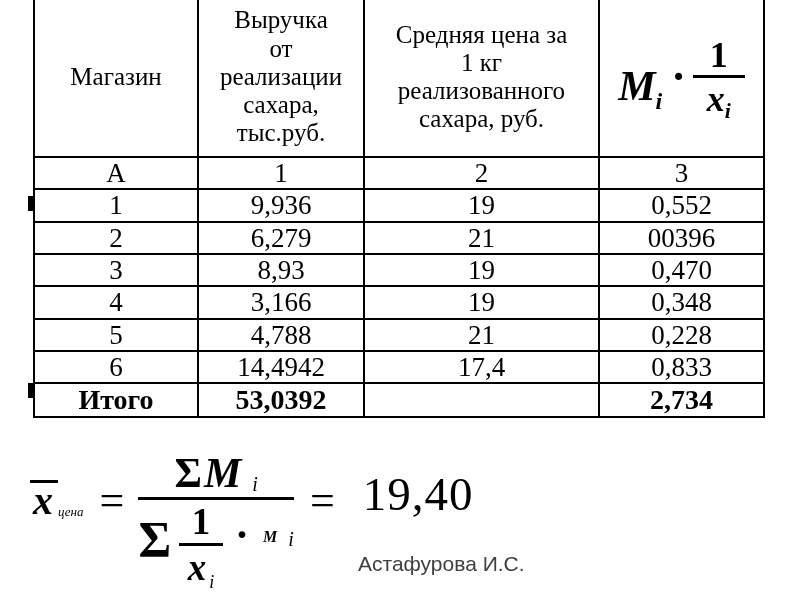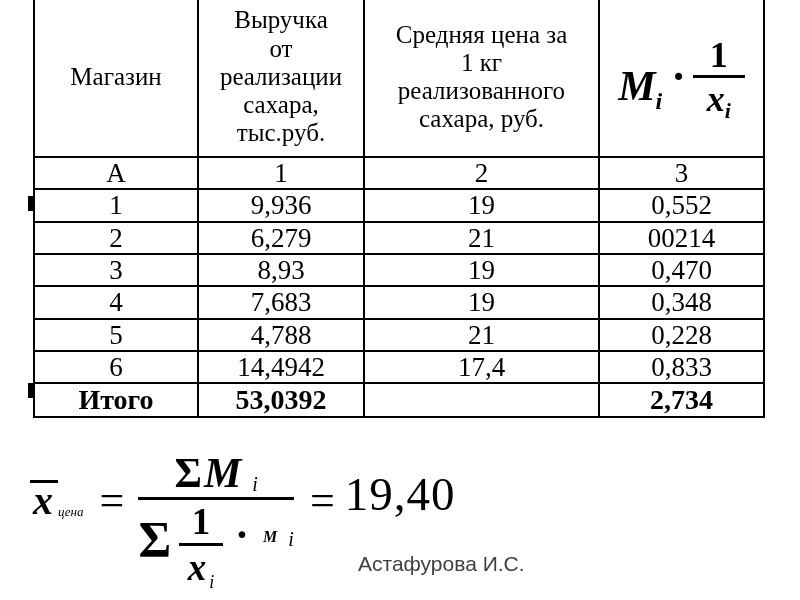--- a/index.html
+++ b/index.html
@@ -62,21 +62,21 @@
   .bg-den { display:inline-flex; align-items:center; margin-top:3px; }
   .bg-sigma2 { font-size:50px; font-weight:bold; line-height:1; position:relative; top:-6px; }
   .innerfrac { display:inline-flex; flex-direction:column; align-items:center; margin-left:8px; }
   .if-num { font-size:37px; font-weight:bold; line-height:1; }
   .if-bar { height:3px; background:#000; width:44px; margin:3px 0; }
   .if-den { display:inline-flex; align-items:baseline; }
   .if-x { font-size:37px; font-weight:bold; font-style:italic; line-height:1; }
   .if-xi { font-size:18px; font-style:italic; line-height:1; position:relative; top:8px; margin-left:3px; }
   .bg-dot { font-size:42px; font-weight:bold; margin:0 12px; position:relative; top:-10px; }
   .bg-m2group { display:inline-flex; align-items:baseline; position:relative; top:-10px; }
-  .bf-result { font-size:47px; line-height:48px; margin-top:22px; margin-left:10px; letter-spacing:1px; }
+  .bf-result { font-size:47px; line-height:48px; margin-top:22px; margin-left:28px; letter-spacing:1px; }
   .bf-unit { font-size:43px; line-height:44px; font-style:italic; margin-top:24px; margin-left:24px; }
 
   
   .author {
     position:absolute; left:358px; top:552px;
     font-family:"Liberation Sans", sans-serif; font-size:21px; color:#404040;
   }
   .artifact { position:absolute; width:6px; background:#000; }
   .artifact.a1 { left:28px; top:196px; height:15px; }
   .artifact.a2 { left:28px; top:383px; height:15px; }
@@ -126,31 +126,31 @@
       <tr class="data-row">
         <td>1</td>
         <td>9,936</td>
         <td>19</td>
         <td>0,552</td>
       </tr>
       <tr class="data-row">
         <td>2</td>
         <td>6,279</td>
         <td>21</td>
-        <td>00214</td>
+        <td>00396</td>
       </tr>
       <tr class="data-row">
         <td>3</td>
         <td>8,93</td>
         <td>19</td>
         <td>0,470</td>
       </tr>
       <tr class="data-row">
         <td>4</td>
-        <td>7,683</td>
+        <td>3,166</td>
         <td>19</td>
         <td>0,348</td>
       </tr>
       <tr class="data-row">
         <td>5</td>
         <td>4,788</td>
         <td>21</td>
         <td>0,228</td>
       </tr>
       <tr class="data-row">

